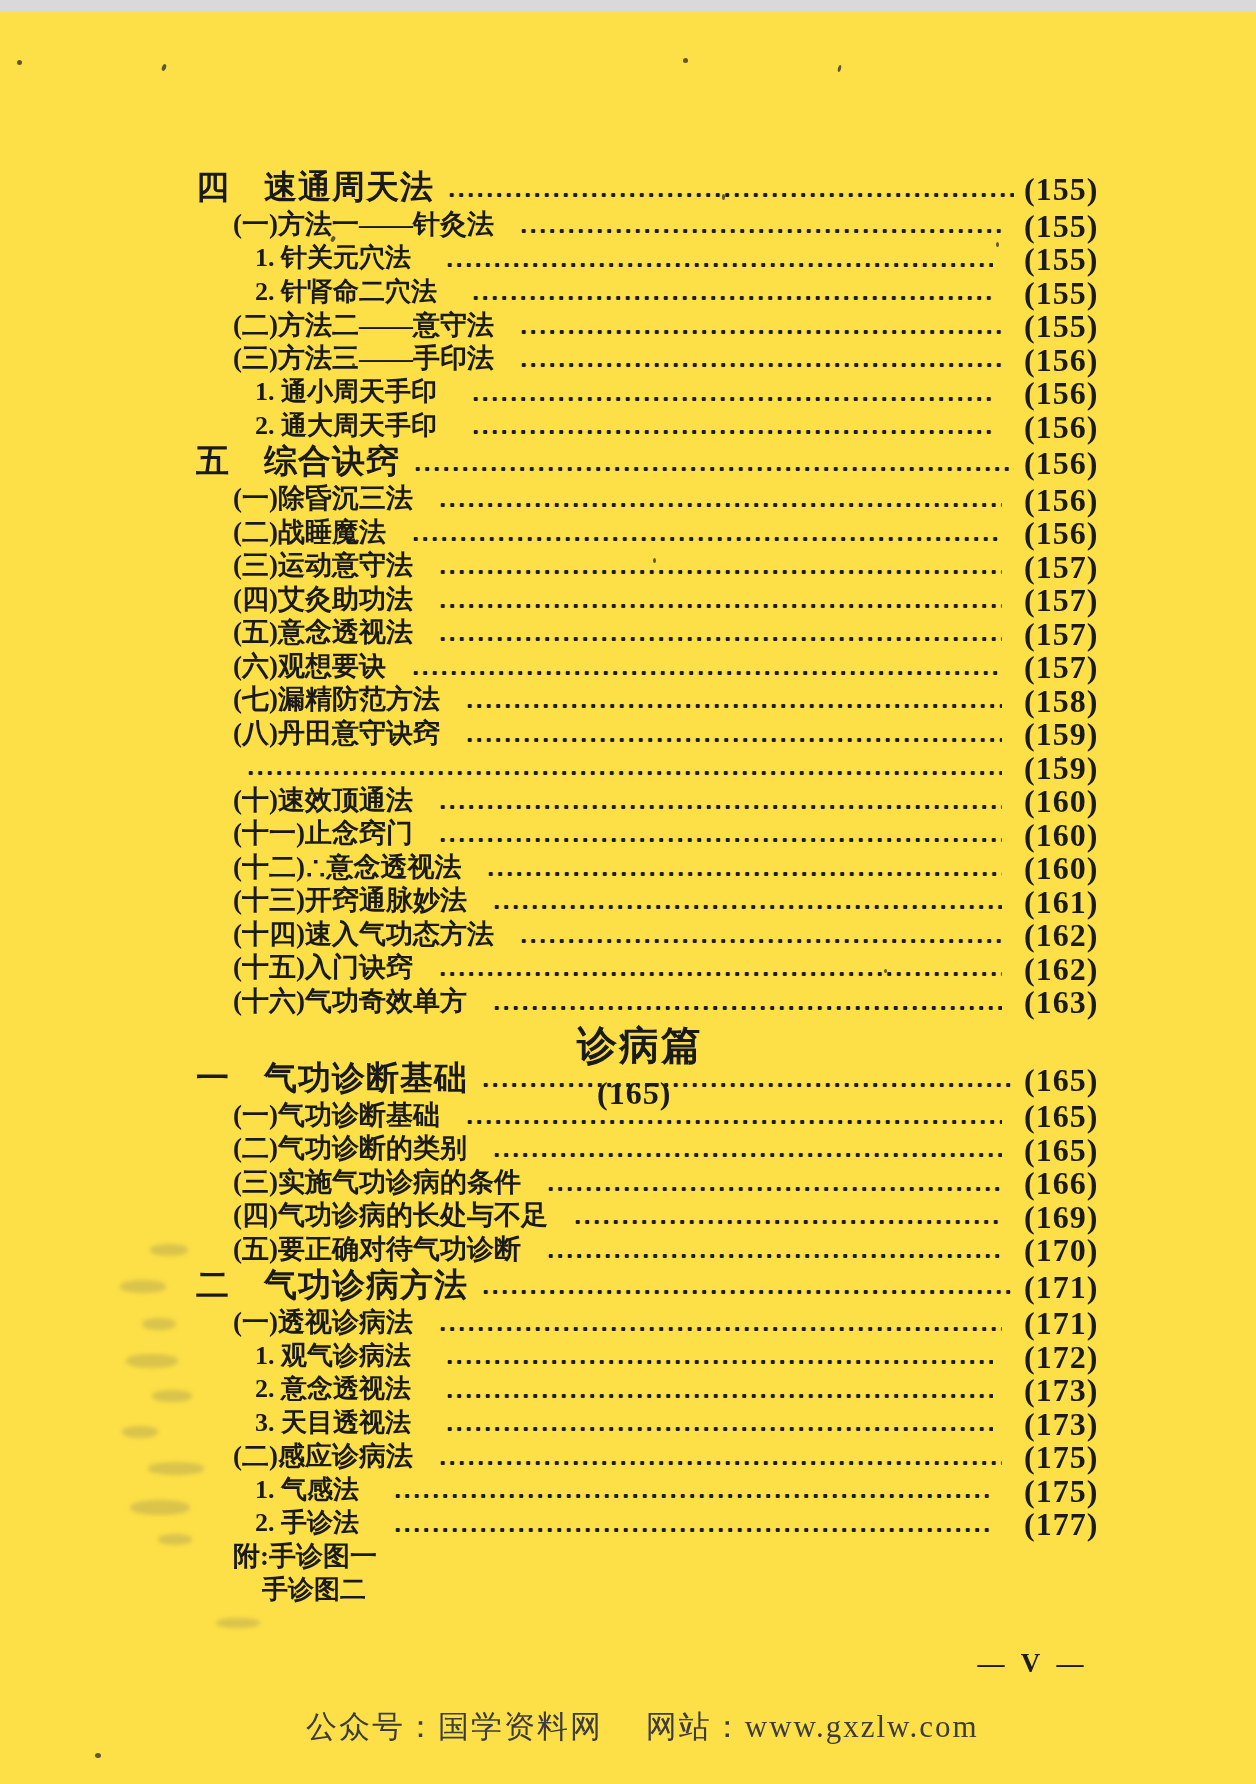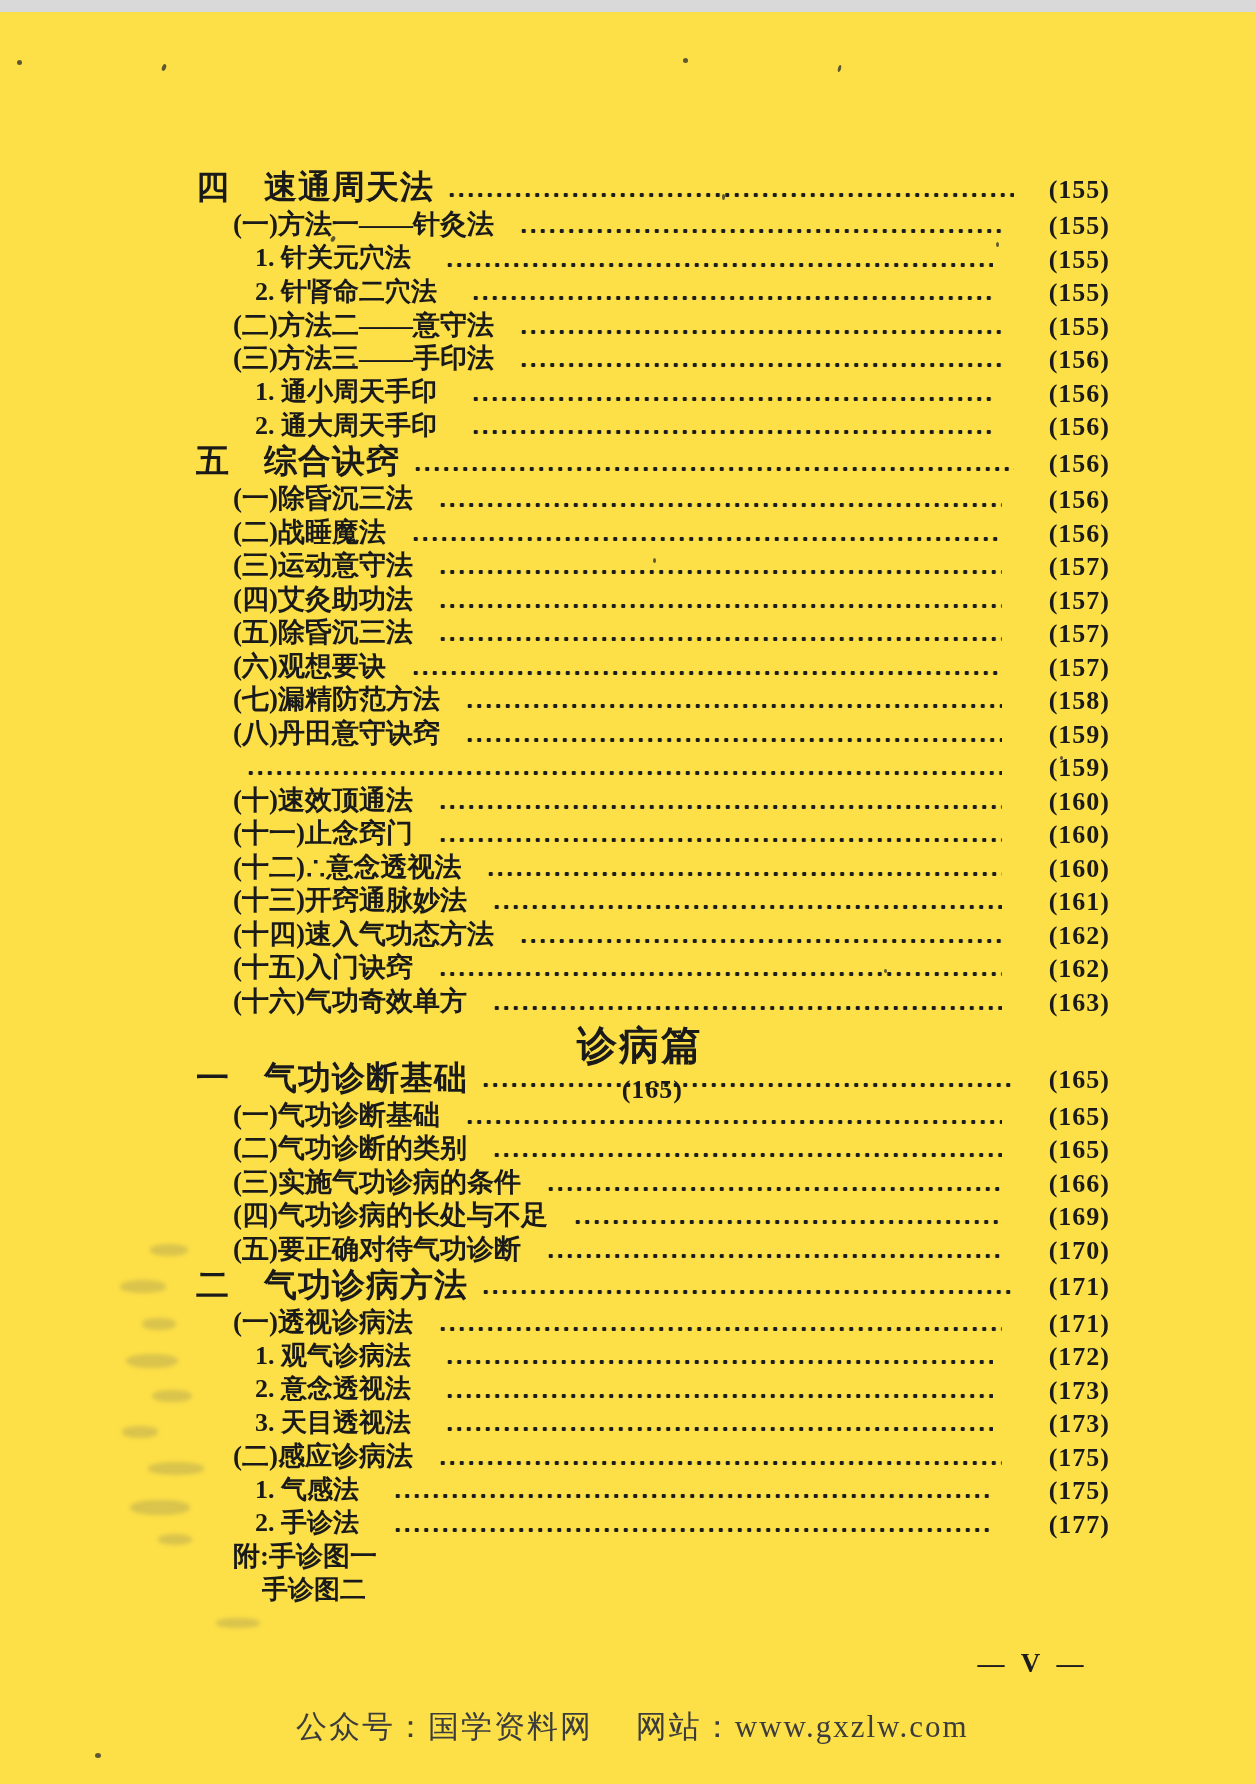--- a/index.html
+++ b/index.html
@@ -34,37 +34,37 @@
     margin:0 10px 0 13px;
     align-self:center;
     transform:translateY(7px);
     background-image:radial-gradient(circle, #1b1b1b 2px, rgba(0,0,0,0) 2.5px);
     background-size:9.5px 6px;
     background-position:left center;
     background-repeat:repeat-x;
   }
   .pagenum{
     width:86px;
-    text-align:right;
-    font-size:26px;
+    text-align:left;
+    font-size:32px;
     font-weight:700;
     letter-spacing:1px;
     transform:translateY(2px);
   }
   .footer-page{
     position:absolute;
     left:958px;top:1636px;width:150px;
     text-align:center;
     font-size:27px;font-weight:700;
     letter-spacing:5px;
     color:#1d1d1d;
   }
   .watermark{
     position:absolute;
-    left:296px;top:1694px;
+    left:306px;top:1694px;
     font-size:31px;
     letter-spacing:2px;
     color:#3c3c3c;
   }
   .speck{position:absolute;background:#2a2a2a;border-radius:50%;opacity:.75;}
   .smudge{position:absolute;background:rgba(95,95,95,.22);border-radius:45%;filter:blur(2px);}
 </style>
 </head>
 <body>
 
@@ -130,21 +130,21 @@
         <span class="label">(三)运动意守法</span>
         <span class="leader"></span>
         <span class="pagenum">(157)</span>
       </div>
       <div class="row l2">
         <span class="label">(四)艾灸助功法</span>
         <span class="leader"></span>
         <span class="pagenum">(157)</span>
       </div>
       <div class="row l2">
-        <span class="label">(五)除昏沉三法</span>
+        <span class="label">(五)意念透视法</span>
         <span class="leader"></span>
         <span class="pagenum">(157)</span>
       </div>
       <div class="row l2">
         <span class="label">(六)观想要诀</span>
         <span class="leader"></span>
         <span class="pagenum">(157)</span>
       </div>
       <div class="row l2">
         <span class="label">(七)漏精防范方法</span>

